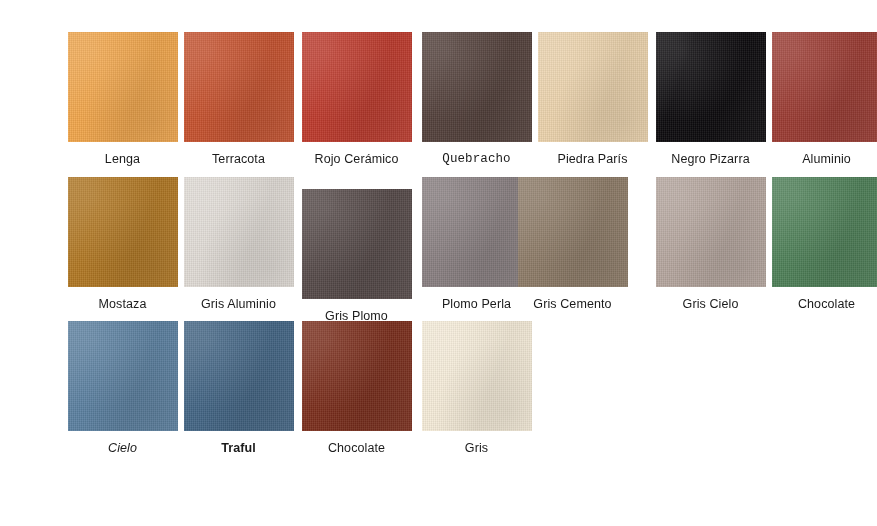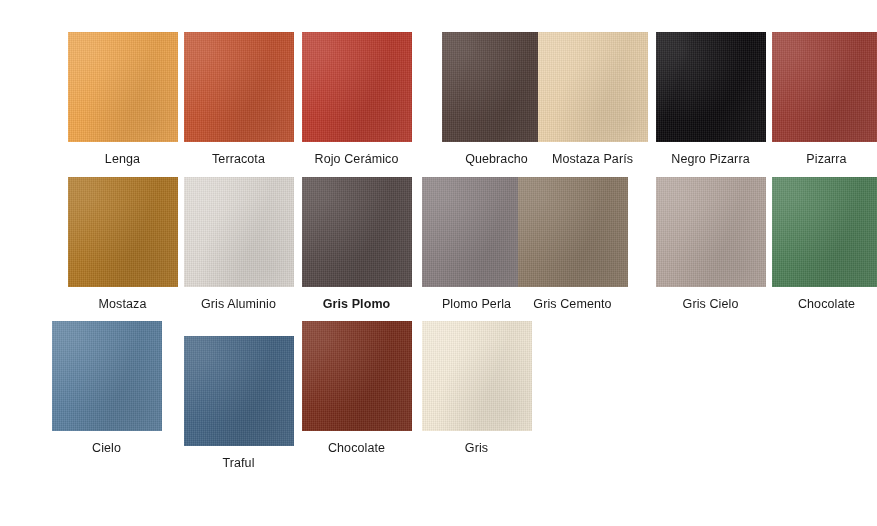--- a/index.html
+++ b/index.html
@@ -114,47 +114,47 @@
         <div class="swatch-label">Lenga</div>
       </div>
       <div class="swatch-cell" style="position: absolute; left: 139px; top: 0px;">
         <div class="swatch-chip" title="Terracota" style="background-color: rgb(198, 82, 46);"></div>
         <div class="swatch-label">Terracota</div>
       </div>
       <div class="swatch-cell" style="position: absolute; left: 257px; top: 0px;">
         <div class="swatch-chip" title="Rojo Cerámico" style="background-color: rgb(189, 58, 44);"></div>
         <div class="swatch-label">Rojo Cerámico</div>
       </div>
-      <div class="swatch-cell" style="position: absolute; left: 397px; top: 0px;">
+      <div class="swatch-cell" style="position: absolute; left: 377px; top: 0px; font-family: Liberation Mono, monospace;">
         <div class="swatch-chip" title="Quebracho" style="background-color: rgb(83, 64, 59);"></div>
         <div class="swatch-label">Quebracho</div>
       </div>
       <div class="swatch-cell" style="position: absolute; left: 493px; top: 0px;">
         <div class="swatch-chip" title="Piedra París" style="background-color: rgb(235, 210, 172);"></div>
-        <div class="swatch-label">Mostaza París</div>
+        <div class="swatch-label">Piedra París</div>
       </div>
       <div class="swatch-cell" style="position: absolute; left: 611px; top: 0px;">
         <div class="swatch-chip" title="Negro Pizarra" style="background-color: rgb(12, 10, 13);"></div>
         <div class="swatch-label">Negro Pizarra</div>
       </div>
       <div class="swatch-cell" style="position: absolute; left: 727px; top: 0px;">
         <div class="swatch-chip" title="Caramelo" style="background-color: rgb(155, 59, 50);"></div>
-        <div class="swatch-label">Pizarra</div>
+        <div class="swatch-label">Aluminio</div>
       </div>
     </div>
   <div class="swatch-row" id="swatch-row-2" style="position: absolute;">
       <div class="swatch-cell" style="position: absolute; left: 23px; top: 0px;">
         <div class="swatch-chip" title="Mostaza" style="background-color: rgb(176, 119, 35);"></div>
         <div class="swatch-label">Mostaza</div>
       </div>
       <div class="swatch-cell" style="position: absolute; left: 139px; top: 0px;">
         <div class="swatch-chip" title="Gris Aluminio" style="background-color: rgb(224, 219, 213);"></div>
         <div class="swatch-label">Gris Aluminio</div>
       </div>
-      <div class="swatch-cell" style="position: absolute; left: 257px; top: 0px; font-weight: bold;">
+      <div class="swatch-cell" style="position: absolute; left: 257px; top: 12px;">
         <div class="swatch-chip" title="Gris Plomo" style="background-color: rgb(86, 74, 73);"></div>
         <div class="swatch-label">Gris Plomo</div>
       </div>
       <div class="swatch-cell" style="position: absolute; left: 377px; top: 0px;">
         <div class="swatch-chip" title="Gris Perla" style="background-color: rgb(137, 127, 129);"></div>
         <div class="swatch-label">Plomo Perla</div>
       </div>
       <div class="swatch-cell" style="position: absolute; left: 473px; top: 0px;">
         <div class="swatch-chip" title="Gris Cemento" style="background-color: rgb(141, 123, 103);"></div>
         <div class="swatch-label">Gris Cemento</div>
@@ -162,25 +162,25 @@
       <div class="swatch-cell" style="position: absolute; left: 611px; top: 0px;">
         <div class="swatch-chip" title="Gris Acero" style="background-color: rgb(181, 166, 158);"></div>
         <div class="swatch-label">Gris Cielo</div>
       </div>
       <div class="swatch-cell" style="position: absolute; left: 727px; top: 0px;">
         <div class="swatch-chip" title="Esmeralda" style="background-color: rgb(78, 128, 88);"></div>
         <div class="swatch-label">Chocolate</div>
       </div>
     </div>
   <div class="swatch-row" id="swatch-row-3" style="position: absolute;">
-      <div class="swatch-cell" style="position: absolute; left: 7px; top: 0px;">
+      <div class="swatch-cell" style="position: absolute; left: 23px; top: 0px; font-style: italic;">
         <div class="swatch-chip" title="Cielo" style="background-color: rgb(91, 128, 160);"></div>
         <div class="swatch-label">Cielo</div>
       </div>
-      <div class="swatch-cell" style="position: absolute; left: 139px; top: 15px;">
+      <div class="swatch-cell" style="position: absolute; left: 139px; top: 0px; font-weight: bold;">
         <div class="swatch-chip" title="Traful" style="background-color: rgb(67, 101, 133);"></div>
         <div class="swatch-label">Traful</div>
       </div>
       <div class="swatch-cell" style="position: absolute; left: 257px; top: 0px;">
         <div class="swatch-chip" title="Chocolate" style="background-color: rgb(123, 46, 28);"></div>
         <div class="swatch-label">Chocolate</div>
       </div>
       <div class="swatch-cell" style="position: absolute; left: 377px; top: 0px;">
         <div class="swatch-chip" title="Hueso" style="background-color: rgb(245, 235, 216);"></div>
         <div class="swatch-label">Gris</div>

